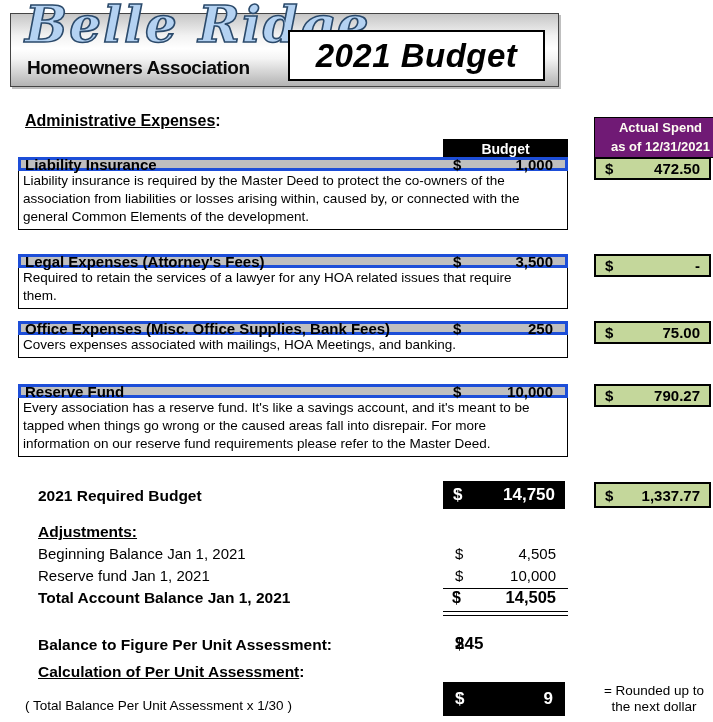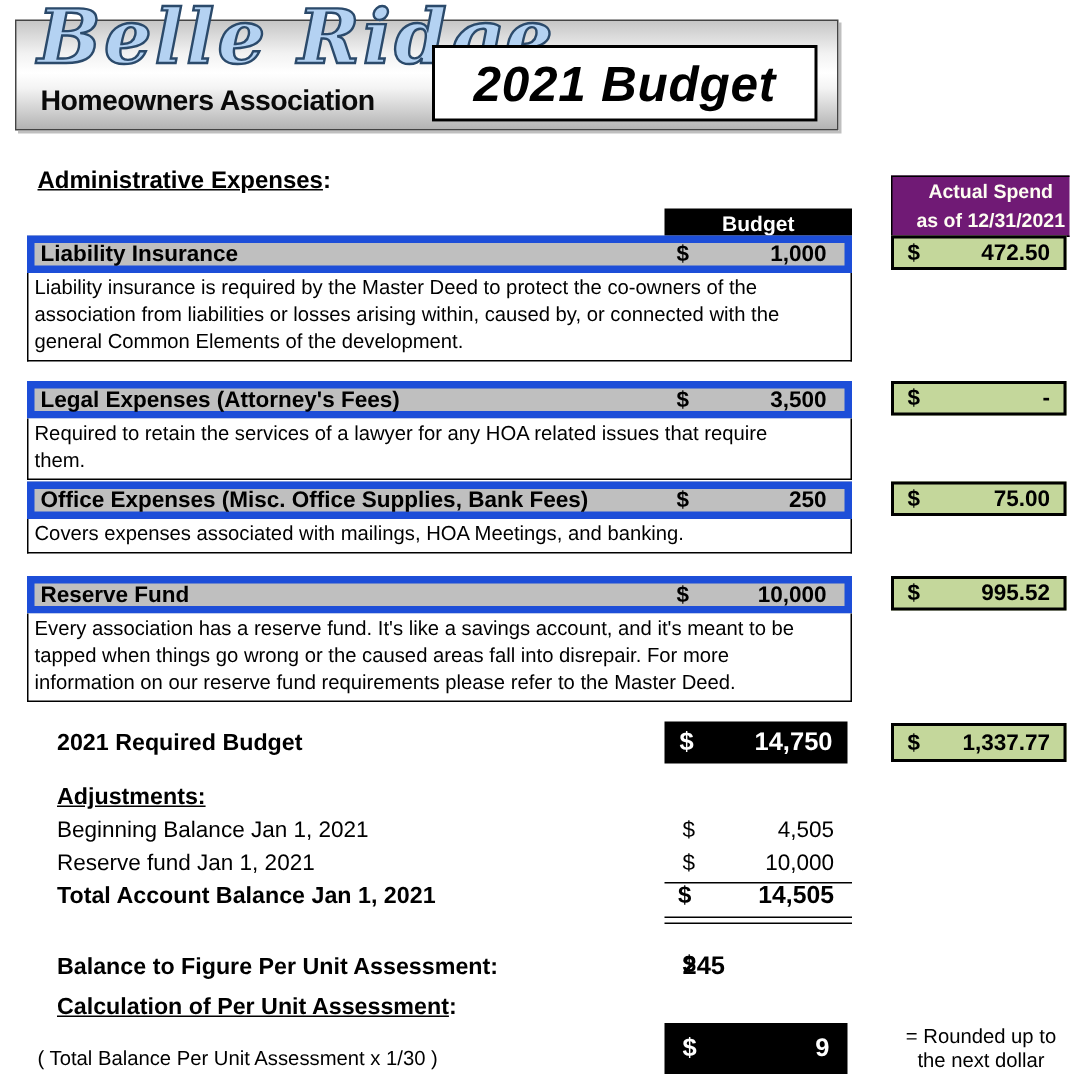--- a/index.html
+++ b/index.html
@@ -47,22 +47,22 @@
   }
   .actual-head {
     position:absolute; left:594px; top:117px; width:133px; height:41px;
     background:#701a75; border:1px solid #000; color:#fdfdf2;
     font-size:13px; font-weight:bold; text-align:center; line-height:1.45;
     display:flex; flex-direction:column; justify-content:center;
   }
   
   .exp { position:absolute; left:18px; width:550px; }
   .exp-title {
-    display:flex; align-items:center; height:25px;
-    background:#BFBFBF; border:5px solid #1d4ed8; padding:0 4px;
+    display:flex; align-items:center; height:14px;
+    background:#BFBFBF; border:3px solid #1d4ed8; padding:0 4px;
     font-weight:bold; font-size:15px;
   }
   .exp-name { flex:1; white-space:nowrap; overflow:hidden; }
   .exp-title .cur { width:16px; }
   .exp-title .amt { width:92px; text-align:right; padding-right:8px; }
   .exp-desc {
     background:#fff; border:1px solid #000; border-top:none;
     font-size:13.5px; line-height:18px; padding:1px 20px 3px 4px;
   }
   
@@ -163,21 +163,21 @@
   <div class="exp" style="top:384px">
     <div class="exp-title">
       <span class="exp-name">Reserve Fund</span>
       <span class="cur">$</span>
       <span class="amt">10,000</span>
     </div>
     <div class="exp-desc">Every association has a reserve fund. It's like a savings account, and it's meant to be tapped when things go wrong or the caused areas fall into disrepair. For more information on our reserve fund requirements please refer to the Master Deed.</div>
   </div>
   <div class="gcell" style="top:384px">
     <span>$</span>
-    <span>995.52</span>
+    <span>790.27</span>
   </div>
 
   <div class="req-label">2021 Required Budget</div>
   <div class="req-box">
     <span>$</span>
     <span>14,750</span>
   </div>
   <div class="gcell" style="top:482px; height:26px;">
     <span>$</span>
     <span>1,337.77</span>

